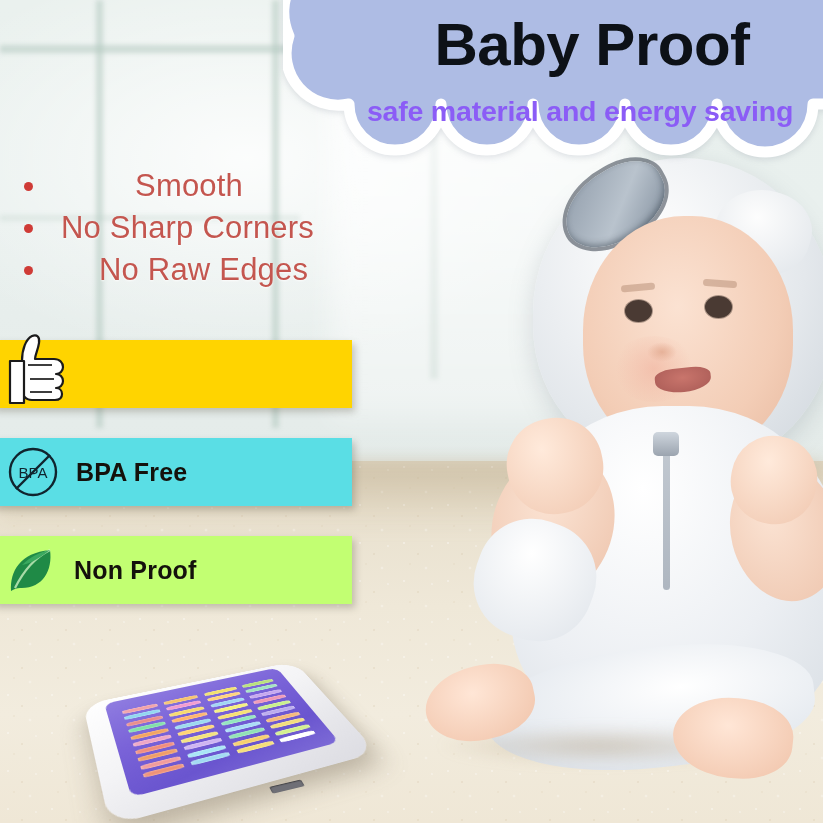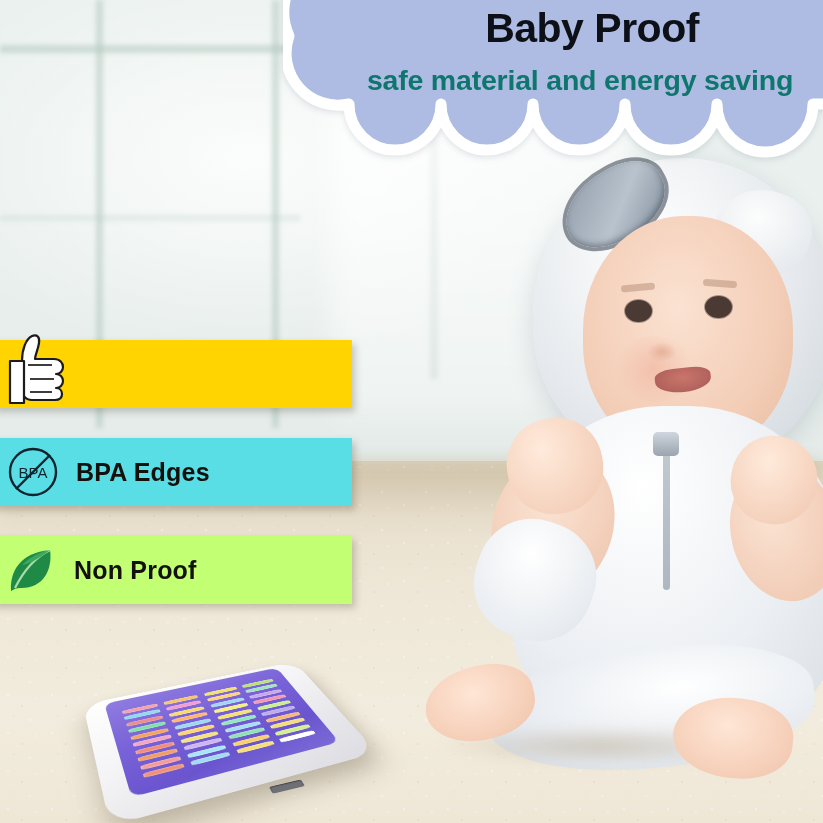--- a/index.html
+++ b/index.html
@@ -154,25 +154,25 @@
   }
   .cloud-banner svg{display:block;width:100%;height:100%;
     filter:drop-shadow(0 2px 3px rgba(90,100,120,.18));}
   .cloud-text{
     position:absolute;left:0;top:0;width:100%;height:100%;
     display:flex;flex-direction:column;align-items:center;
     justify-content:flex-start;padding-top:54px;box-sizing:border-box;
     pointer-events:none;
   }
   .cloud-title{
-    font-size:41px;font-weight:700;color:#0d1117;letter-spacing:-.5px;
-    line-height:1.02;margin:0;padding-left:58px;
+    font-size:60px;font-weight:700;color:#0d1117;letter-spacing:-.5px;
+    line-height:1.02;margin:6px;padding-left:58px;
   }
   .cloud-sub{
-    font-size:28.5px;font-weight:700;color:#0f766e;letter-spacing:-.2px;
+    font-size:28.5px;font-weight:700;color:#8b5cf6;letter-spacing:-.2px;
     margin:14px 0 0 0;padding-left:34px;
   }
 
   
   .bullets{
     position:absolute;left:0;top:168px;width:330px;
     display:flex;flex-direction:column;gap:6px;
   }
   .bullet-row{
     display:flex;align-items:center;gap:16px;
@@ -298,20 +298,34 @@
            A 48 48 0 0 0 482 198
            A 48 48 0 0 0 530 150
            L 560 150 Z" fill="#AEBCE4" stroke="#FFFFFF" stroke-width="11" stroke-linejoin="round"></path>
     </svg>
     <div class="cloud-text">
       <div class="cloud-title">Baby Proof</div>
       <div class="cloud-sub">safe material and energy saving</div>
     </div>
   </div>
 
+  <div class="bullets">
+    <div class="bullet-row r0">
+      <span class="bullet-dot"></span>
+      <span class="bullet-label">Smooth</span>
+    </div>
+    <div class="bullet-row r1">
+      <span class="bullet-dot"></span>
+      <span class="bullet-label">No Sharp Corners</span>
+    </div>
+    <div class="bullet-row r2">
+      <span class="bullet-dot"></span>
+      <span class="bullet-label">No Raw Edges</span>
+    </div>
+  </div>
 
   <div class="badge badge-yellow">
     <span class="badge-icon thumb-wrap">
       <svg viewBox="0 0 62 76" width="62" height="76" xmlns="http://www.w3.org/2000/svg">
         <g fill="#ffffff" stroke="#1b1b1b" stroke-width="2.2" stroke-linejoin="round">
           <path d="M16 30 C16 18 20 8 26 5 C31 3 34 6 33 12 C32 19 29 24 29 28 L48 28
                    C54 28 57 32 57 36 C57 40 54 43 50 43 C54 43 57 46 57 50
                    C57 54 54 57 50 57 C53 57 56 59 56 63 C56 67 53 69 49 69
                    L26 69 C19 69 16 64 16 57 Z"></path>
           <path d="M4 30 L18 30 L18 72 L4 72 Z" rx="3"></path>
@@ -322,21 +336,21 @@
   </div>
 
   <div class="badge badge-cyan">
     <span class="badge-icon bpa-wrap">
       <svg viewBox="0 0 54 54" width="54" height="54" xmlns="http://www.w3.org/2000/svg">
         <circle cx="27" cy="27" r="23" fill="none" stroke="#10242e" stroke-width="2.4"></circle>
         <line x1="10" y1="44" x2="44" y2="10" stroke="#10242e" stroke-width="2.4"></line>
         <text x="27" y="33" text-anchor="middle" font-family="Liberation Sans, sans-serif" font-size="15" fill="#10242e">BPA</text>
       </svg>
     </span>
-    <span class="badge-label">BPA Edges</span>
+    <span class="badge-label">BPA Free</span>
   </div>
 
   <div class="badge badge-green">
     <span class="badge-icon leaf-wrap">
       <svg viewBox="0 0 52 50" width="52" height="50" xmlns="http://www.w3.org/2000/svg">
         <path d="M5 46 C4 26 14 8 44 5 C47 26 36 44 14 43 C11 43 8 44 5 46 Z" fill="#1f8a46"></path>
         <path d="M44 5 C30 12 18 25 9 43" stroke="#d6f5c8" stroke-width="2.2" fill="none" opacity=".75"></path>
         <path d="M44 5 C34 7 24 12 16 20 C22 19 30 16 44 5 Z" fill="#3aa95f"></path>
       </svg>
     </span>

